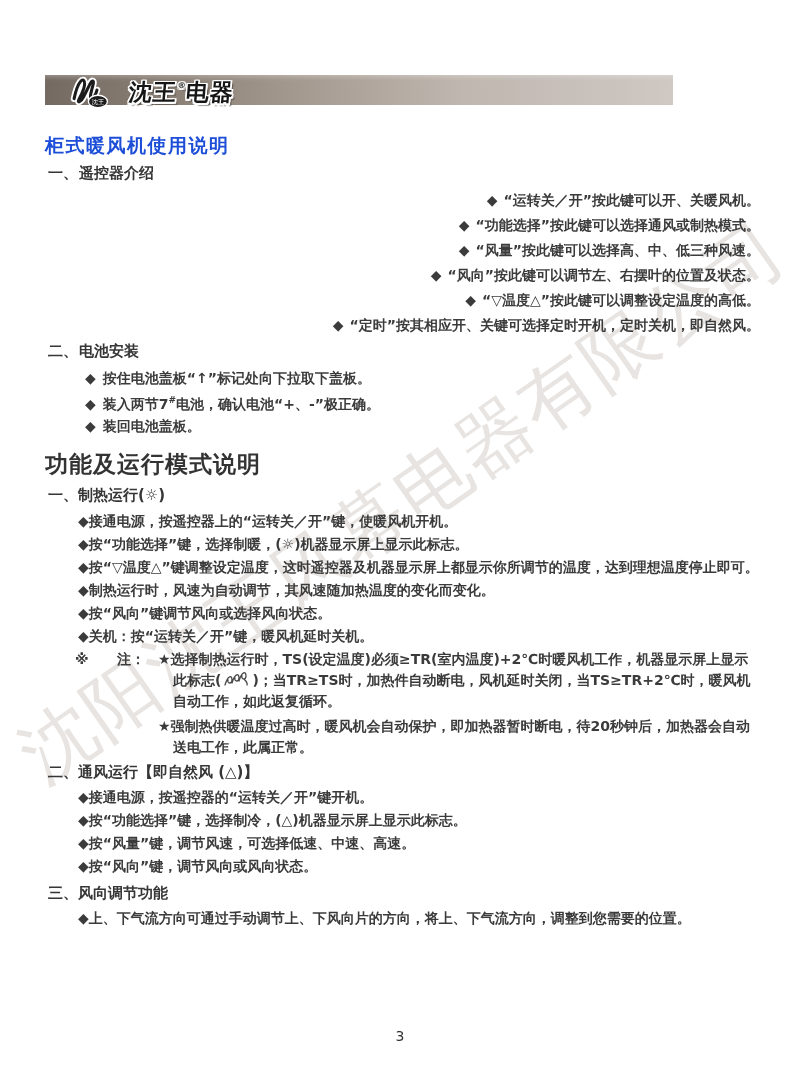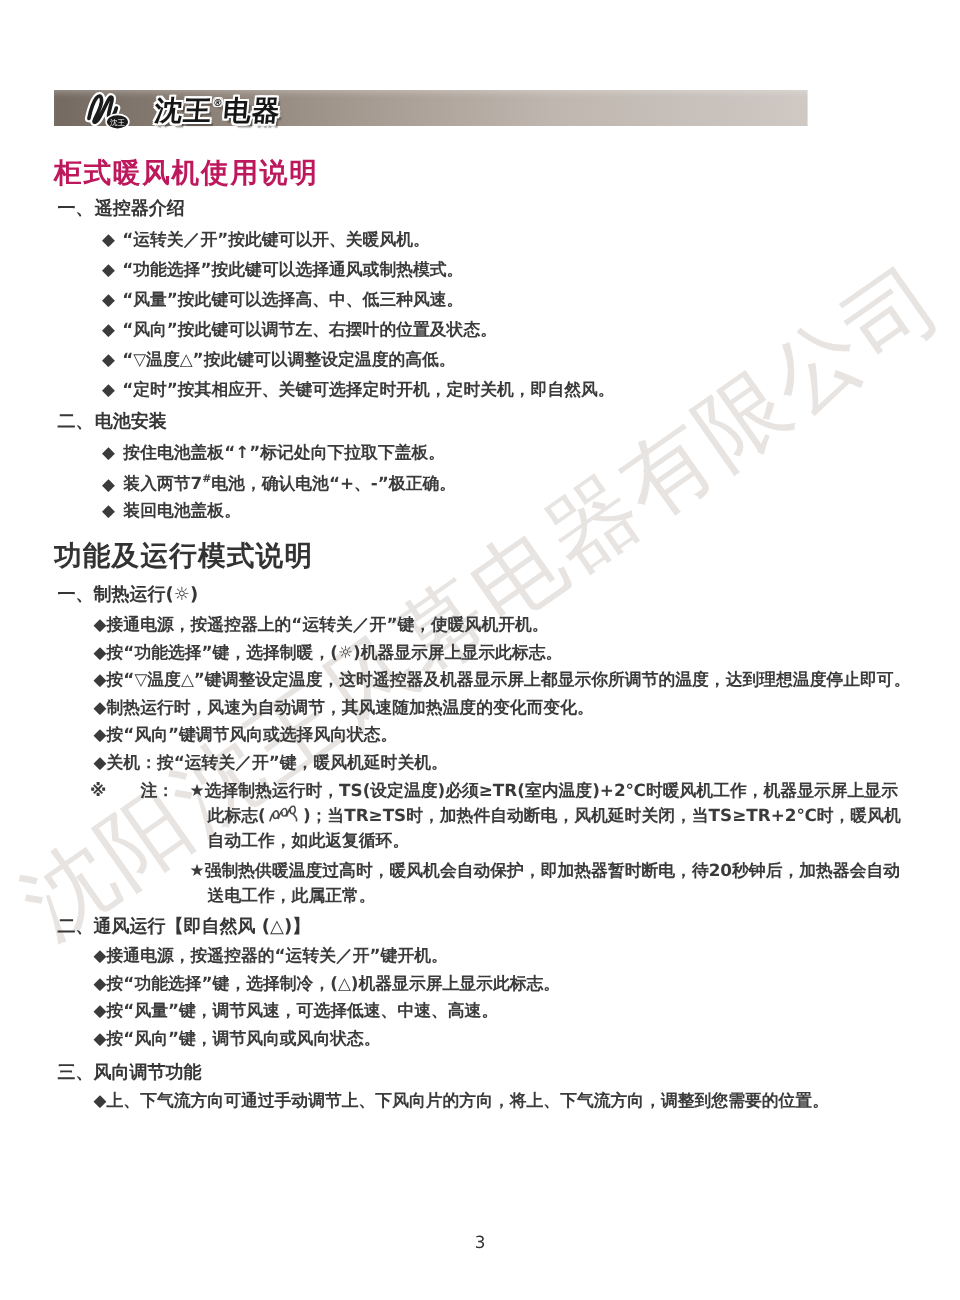--- a/index.html
+++ b/index.html
@@ -30,35 +30,35 @@
     text-shadow:
       -1.5px -1.5px 0 #fff, 1.5px -1.5px 0 #fff, -1.5px 1.5px 0 #fff, 1.5px 1.5px 0 #fff,
       0 -1.5px 0 #fff, 0 1.5px 0 #fff, -1.5px 0 0 #fff, 1.5px 0 0 #fff,
       3px 3px 1px rgba(40,35,30,0.45);
   }
   .brand-reg { font-size:8px; vertical-align:12px; font-weight:700; }
 
   
   .main { position:absolute; left:45px; top:133px; width:715px; z-index:1; }
 
-  .doc-title { font-size:23px; line-height:24px; font-weight:700; color:#be185d; letter-spacing:1.5px; margin:0 0 6px 0; }
+  .doc-title { font-size:19px; line-height:24px; font-weight:700; color:#1d4ed8; letter-spacing:1.5px; margin:0 0 6px 0; }
   .modes-title { font-size:23px; line-height:22px; font-weight:700; color:#333; letter-spacing:1px; margin:18px 0 10px 0; }
 
   .sec-head { display:flex; font-size:15px; line-height:20px; font-weight:700; color:#363636; margin:4px 0 8px 0; }
   .sec-head .num { flex:0 0 34px; padding-left:3px; box-sizing:border-box; }
 
   .sub-head { display:flex; font-size:15px; line-height:20px; font-weight:700; color:#363636; margin:4px 0 6px 0; }
   .sub-head .num { flex:0 0 33px; padding-left:3px; box-sizing:border-box; }
 
   ul.blist { list-style:none; margin:0; padding:0; }
   ul.blist li {
     font-size:14px; line-height:18px; font-weight:600; color:#3b3b3b;
     padding-left:17px; text-indent:-17px;
   }
-  ul.remote-list { padding-left:40px; }
+  ul.remote-list { padding-left:40px;text-align:right; }
   ul.remote-list li { margin-bottom:7px; }
   ul.remote-list .bm { margin-right:6px; }
   ul.battery-list { padding-left:40px; }
   ul.battery-list li { margin-bottom:4px; }
   ul.battery-list .bm { margin-right:7px; }
   ul.mode-list { padding-left:33px; }
   ul.mode-list li { margin-bottom:3px; line-height:20px; }
   ul.vent-list li { margin-bottom:5px; line-height:18px; }
   ul.wind-list li { margin-bottom:4px; line-height:19px; }
 

